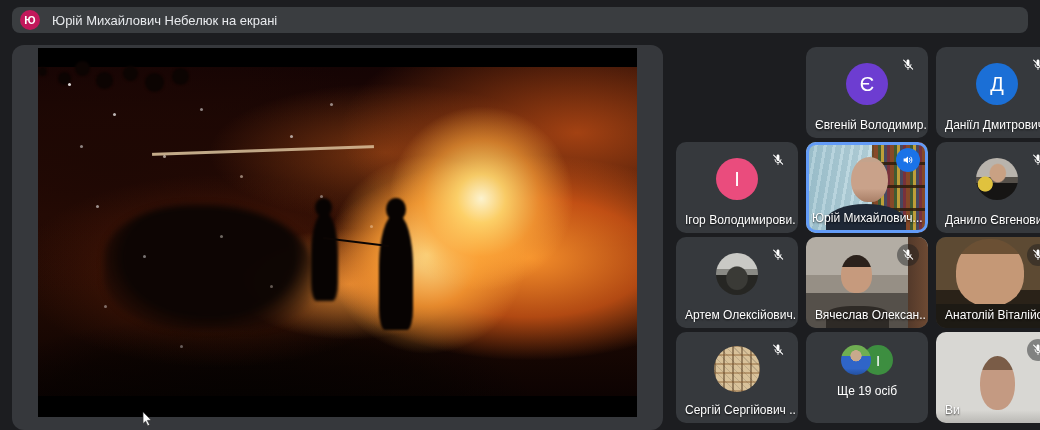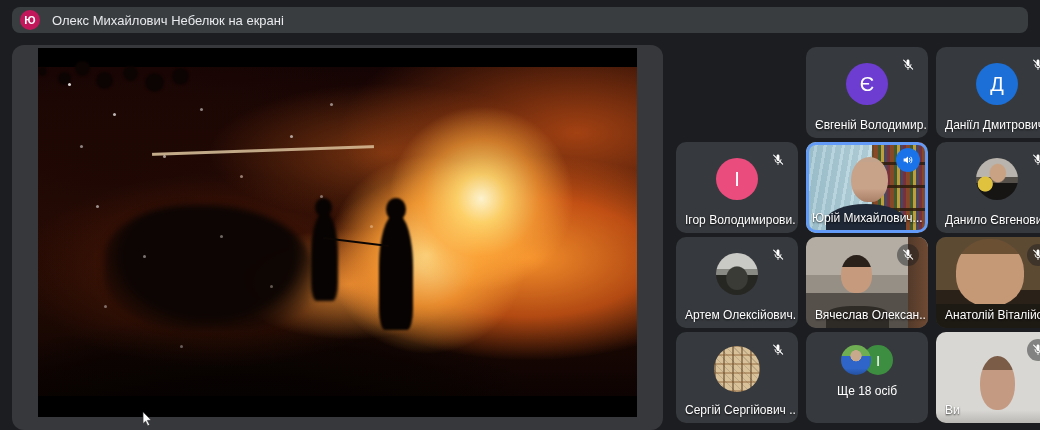--- a/index.html
+++ b/index.html
@@ -115,21 +115,21 @@
       font-size:15px;display:flex;align-items:center;justify-content:center;}
   .ov-label{position:absolute;left:0;right:0;top:52px;text-align:center;color:#fff;font-size:12px;font-weight:500;}
 </style>
 </head>
 <body>
 
 <div class="stage">
 
   <div class="banner">
     <div class="banner-avatar" style="background: rgb(194, 24, 91);">Ю</div>
-    <div class="banner-text">Олекс Михайлович Небелюк на екрані</div>
+    <div class="banner-text">Юрій Михайлович Небелюк на екрані</div>
   </div>
 
   <div class="main-tile">
     <div class="video-frame">
       <div class="fire">
         <div class="sil s-bar"></div>
         <div class="sil s-crowd"></div>
         <div class="s-heads"></div>
         <div class="sil s-man2"></div>
         <div class="sil s-man"></div>
@@ -261,21 +261,21 @@
         </svg>
     </span>
     <span class="name">Сергій Сергійович ...</span>
   </div>
 
   <div class="tile c2 r4">
     <div class="ov-wrap">
       <div class="ov-photo"></div>
       <div class="ov-green" style="background: rgb(61, 142, 64);">І</div>
     </div>
-    <span class="ov-label">Ще 18 осіб</span>
+    <span class="ov-label">Ще 19 осіб</span>
   </div>
 
   <div class="tile c3 r4">
     <div class="vis v-vy">
       <div class="vy-head"></div>
     </div>
     <span class="mic dim">
       <svg width="14" height="14" viewBox="0 0 24 24">
           <path d="M12 2.5c-1.4 0-2.5 1.1-2.5 2.5v6c0 1.4 1.1 2.5 2.5 2.5s2.5-1.1 2.5-2.5V5c0-1.4-1.1-2.5-2.5-2.5z" fill="#fff"></path>
           <path d="M6.7 11.2a5.3 5.3 0 0 0 10.6 0M12 16.5v3.2" fill="none" stroke="#fff" stroke-width="1.6" stroke-linecap="round"></path>

